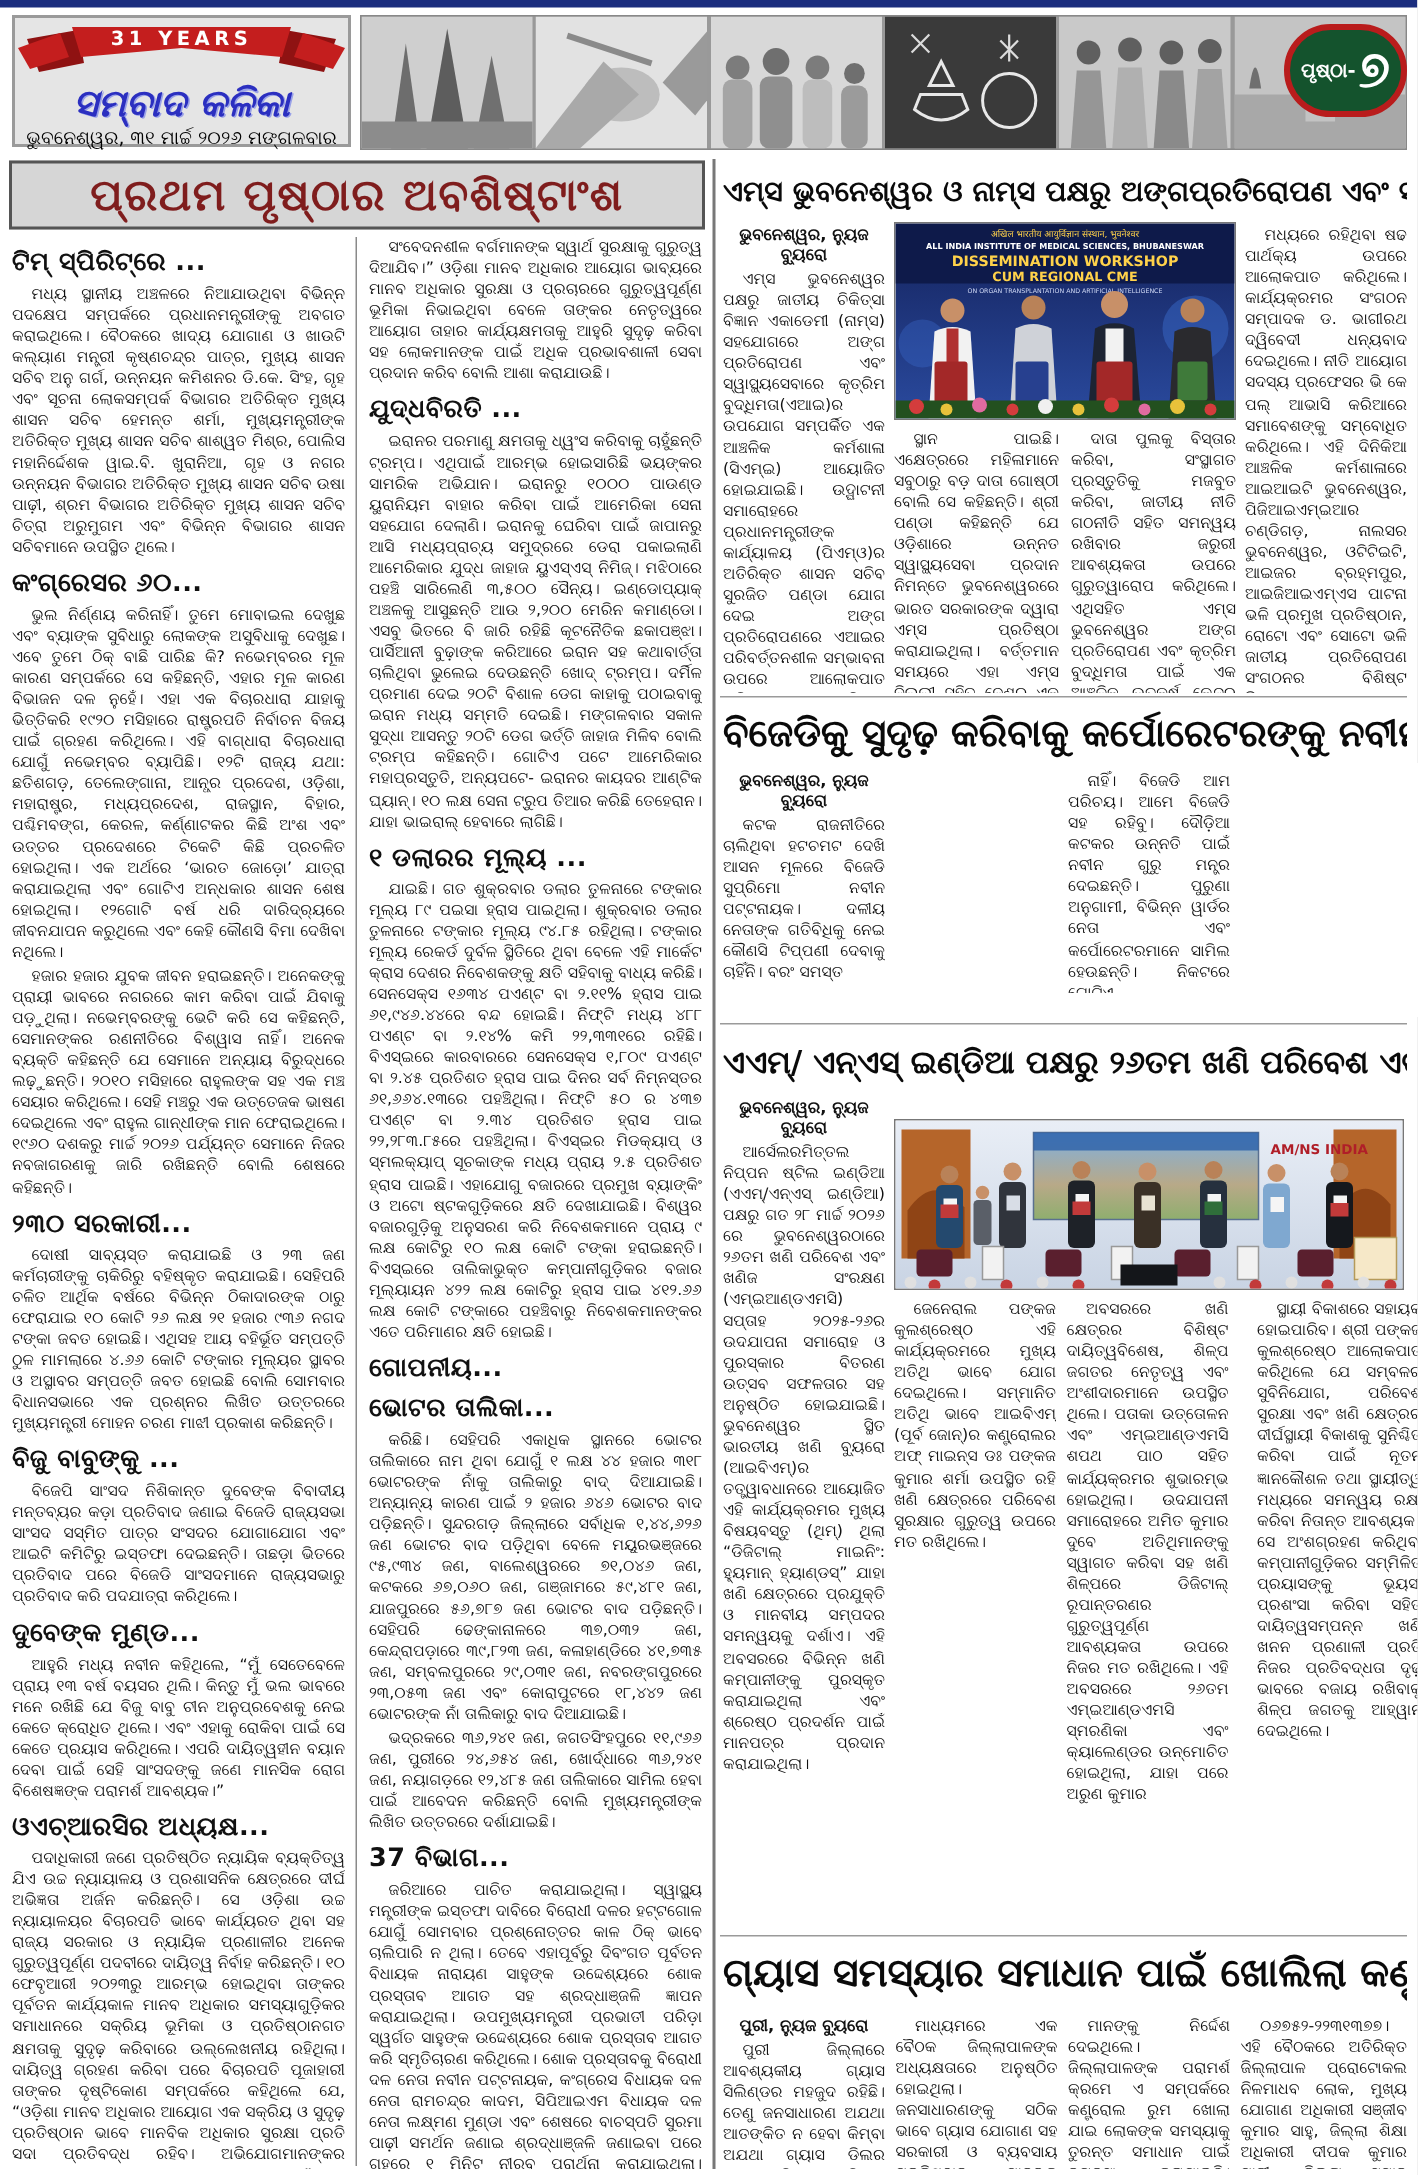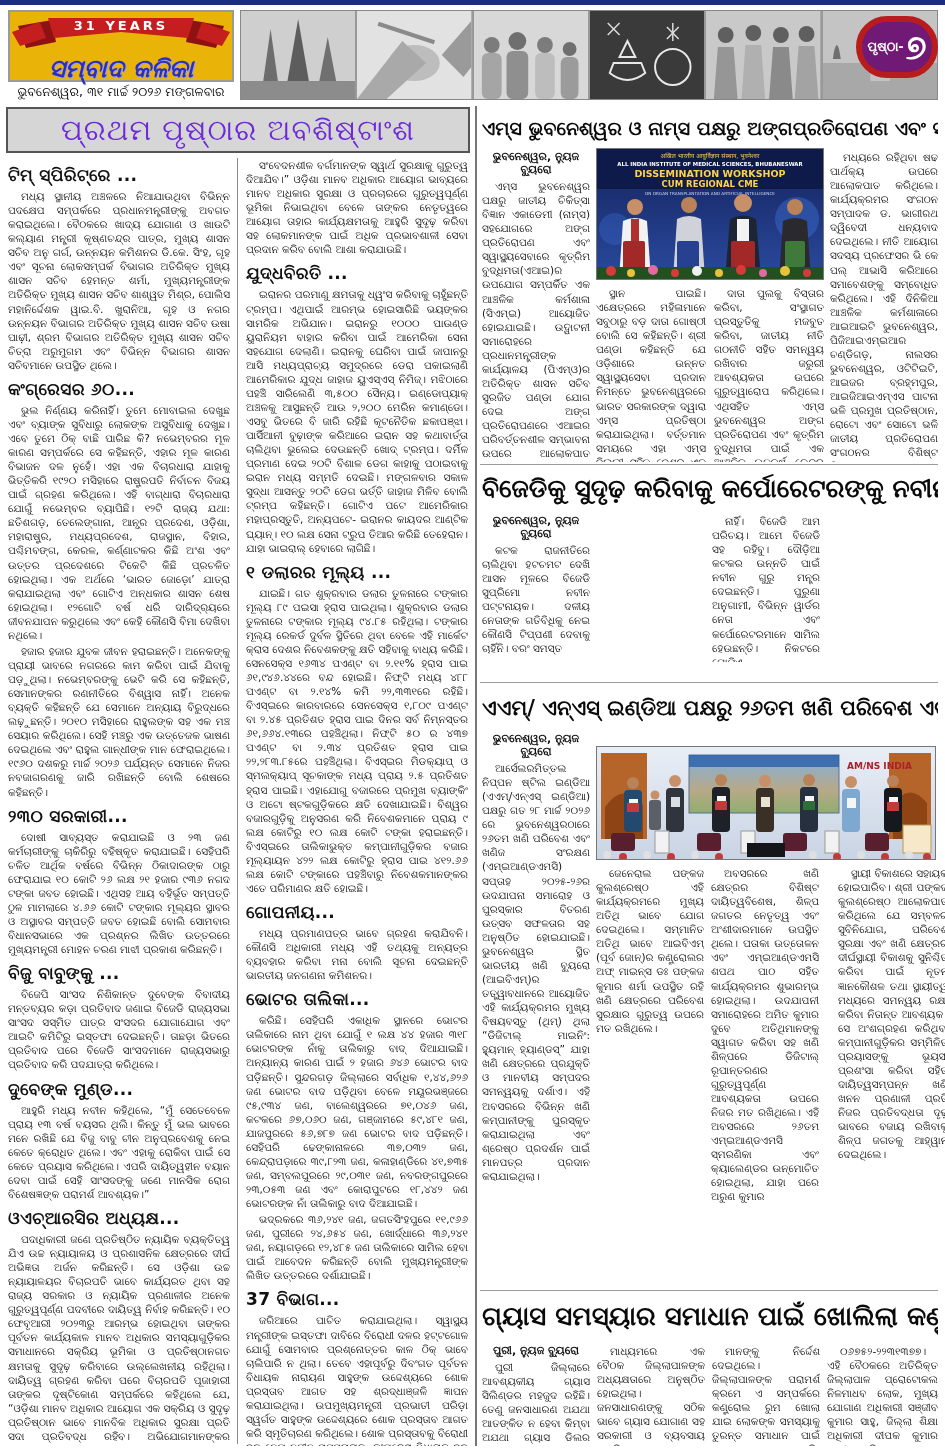--- a/index.html
+++ b/index.html
@@ -1,38 +1,38 @@
 <!DOCTYPE html>
 <html><head>
 <meta charset="utf-8">
 <style>
   html,body{margin:0;padding:0;background:#e8e8e8;}
   .page{position:relative;width:945px;height:1450px;background:#ffffff;margin:0 auto;
         font-family:"DejaVu Sans",sans-serif;color:#111;overflow:hidden;}
   .topbar{position:absolute;left:0;top:0;width:945px;height:5px;background:#1b2d7e;}
 
   
-  .mast-box{position:absolute;left:8px;top:10px;width:226px;height:72px;background:#eab308;
+  .mast-box{position:absolute;left:8px;top:10px;width:226px;height:88px;background:#e5e5e5;
             border:2px solid #9a9a9a;box-sizing:border-box;text-align:center;}
   .mast-logo{font-size:25px;font-weight:bold;font-style:italic;color:#2b2fc0;
              text-shadow:1px 1px 0 #9aa2e8;line-height:1;margin-top:-2px;}
   .mast-date{font-size:12.5px;font-weight:normal;color:#000;margin-top:3px;}
   .photo-strip{position:absolute;left:240px;top:10px;width:698px;height:90px;display:flex;gap:2px;
                background:#999;border:1px solid #888;box-sizing:border-box;}
   .photo-strip svg{flex:1;height:100%;display:block;}
   .page-badge{position:absolute;left:856px;top:16px;width:82px;height:62px;border-radius:32px;
-              background:#701a75;border:6px solid #b91c1c;box-sizing:border-box;z-index:6;
+              background:#14532d;border:4px solid #b91c1c;box-sizing:border-box;z-index:6;
               display:flex;align-items:center;justify-content:center;color:#fff;gap:2px;}
   .page-badge .lbl{font-size:13px;font-weight:bold;}
   .page-badge .num{font-size:34px;font-weight:bold;line-height:1;}
 
   
   .section-head{position:absolute;left:6px;top:107px;width:464px;height:46px;background:#d6d6d6;
                 border:2px solid #555;box-sizing:border-box;display:flex;align-items:center;
-                justify-content:center;font-size:29px;font-weight:normal;color:#6d28d9;
+                justify-content:center;font-size:29px;font-weight:bold;color:#7f1d1d;
                 letter-spacing:1px;overflow:hidden;white-space:nowrap;}
 
   
   .vrule{position:absolute;width:1px;background:#8a8a8a;}
   .hrule{position:absolute;height:1px;background:#9a9a9a;}
 
   
   .col{position:absolute;overflow:hidden;}
   .para{font-size:10.5px;line-height:1.34;text-align:justify;text-indent:13px;margin:0 0 2px 0;}
   .subhead{font-size:17px;font-weight:bold;margin:7px 0 4px 0;letter-spacing:.3px;}
@@ -159,21 +159,20 @@
     <p class="para">ପଦାଧିକାରୀ ଜଣେ ପ୍ରତିଷ୍ଠିତ ନ୍ୟାୟିକ ବ୍ୟକ୍ତିତ୍ୱ ଯିଏ ଉଚ୍ଚ ନ୍ୟାୟାଳୟ ଓ ପ୍ରଶାସନିକ କ୍ଷେତ୍ରରେ ଦୀର୍ଘ ଅଭିଜ୍ଞତା ଅର୍ଜନ କରିଛନ୍ତି। ସେ ଓଡ଼ିଶା ଉଚ୍ଚ ନ୍ୟାୟାଳୟର ବିଚାରପତି ଭାବେ କାର୍ଯ୍ୟରତ ଥିବା ସହ ରାଜ୍ୟ ସରକାର ଓ ନ୍ୟାୟିକ ପ୍ରଣାଳୀର ଅନେକ ଗୁରୁତ୍ୱପୂର୍ଣ୍ଣ ପଦବୀରେ ଦାୟିତ୍ୱ ନିର୍ବାହ କରିଛନ୍ତି। ୧୦ ଫେବୃଆରୀ ୨୦୨୩ରୁ ଆରମ୍ଭ ହୋଇଥିବା ତାଙ୍କର ପୂର୍ବତନ କାର୍ଯ୍ୟକାଳ ମାନବ ଅଧିକାର ସମସ୍ୟାଗୁଡ଼ିକର ସମାଧାନରେ ସକ୍ରିୟ ଭୂମିକା ଓ ପ୍ରତିଷ୍ଠାନଗତ କ୍ଷମତାକୁ ସୁଦୃଢ଼ କରିବାରେ ଉଲ୍ଲେଖନୀୟ ରହିଥିଲା। ଦାୟିତ୍ୱ ଗ୍ରହଣ କରିବା ପରେ ବିଚାରପତି ପୂଜାହାରୀ ତାଙ୍କର ଦୃଷ୍ଟିକୋଣ ସମ୍ପର୍କରେ କହିଥିଲେ ଯେ, “ଓଡ଼ିଶା ମାନବ ଅଧିକାର ଆୟୋଗ ଏକ ସକ୍ରିୟ ଓ ସୁଦୃଢ଼ ପ୍ରତିଷ୍ଠାନ ଭାବେ ମାନବିକ ଅଧିକାର ସୁରକ୍ଷା ପ୍ରତି ସଦା ପ୍ରତିବଦ୍ଧ ରହିବ। ଅଭିଯୋଗମାନଙ୍କର ସମୟୋପଯୁକ୍ତ ସମାଧାନ, ସଚେତନତା ବୃଦ୍ଧି ଏବଂ”</p>
   </div>
 
   <div class="col" style="left:246px;top:158px;width:222px;height:1288px;">
     <p class="para">ସଂବେଦନଶୀଳ ବର୍ଗମାନଙ୍କ ସ୍ୱାର୍ଥ ସୁରକ୍ଷାକୁ ଗୁରୁତ୍ୱ ଦିଆଯିବ।” ଓଡ଼ିଶା ମାନବ ଅଧିକାର ଆୟୋଗ ଭାବ୍ୟରେ ମାନବ ଅଧିକାର ସୁରକ୍ଷା ଓ ପ୍ରଚାରରେ ଗୁରୁତ୍ୱପୂର୍ଣ୍ଣ ଭୂମିକା ନିଭାଇଥିବା ବେଳେ ତାଙ୍କର ନେତୃତ୍ୱରେ ଆୟୋଗ ତାହାର କାର୍ଯ୍ୟକ୍ଷମତାକୁ ଆହୁରି ସୁଦୃଢ଼ କରିବା ସହ ଲୋକମାନଙ୍କ ପାଇଁ ଅଧିକ ପ୍ରଭାବଶାଳୀ ସେବା ପ୍ରଦାନ କରିବ ବୋଲି ଆଶା କରାଯାଉଛି।</p>
     <div class="subhead">ଯୁଦ୍ଧବିରତି ...</div>
     <p class="para">ଇରାନର ପରମାଣୁ କ୍ଷମତାକୁ ଧ୍ୱଂସ କରିବାକୁ ଚାହୁଁଛନ୍ତି ଟ୍ରମ୍ପ। ଏଥିପାଇଁ ଆରମ୍ଭ ହୋଇସାରିଛି ଭୟଙ୍କର ସାମରିକ ଅଭିଯାନ। ଇରାନରୁ ୧୦୦୦ ପାଉଣ୍ଡ ୟୁରାନିୟମ ବାହାର କରିବା ପାଇଁ ଆମେରିକା ସେନା ସହଯୋଗ ଦେଲାଣି। ଇରାନକୁ ଘେରିବା ପାଇଁ ଜାପାନରୁ ଆସି ମଧ୍ୟପ୍ରାଚ୍ୟ ସମୁଦ୍ରରେ ଡେରା ପକାଇଲାଣି ଆମେରିକାର ଯୁଦ୍ଧ ଜାହାଜ ୟୁଏସ୍‌ଏସ୍ ନିମିଜ୍। ମଝିଠାରେ ପହଞ୍ଚି ସାରିଲେଣି ୩,୫୦୦ ସୈନ୍ୟ। ଇଣ୍ଡୋପ୍ୟାକ୍ ଅଞ୍ଚଳକୁ ଆସୁଛନ୍ତି ଆଉ ୨,୨୦୦ ମେରିନ କମାଣ୍ଡୋ। ଏସବୁ ଭିତରେ ବି ଜାରି ରହିଛି କୂଟନୈତିକ ଛକାପଞ୍ଝା। ପାର୍ସିଆନୀ ବୁଢ଼ାଙ୍କ କରିଆରେ ଇରାନ ସହ କଥାବାର୍ତ୍ତା ଚାଲିଥିବା ଭୁଲେଇ ଦେଉଛନ୍ତି ଖୋଦ୍ ଟ୍ରମ୍ପ। ଦର୍ମିଳ ପ୍ରମାଣ ଦେଇ ୨୦ଟି ବିଶାଳ ଡେଗ କାହାକୁ ପଠାଇବାକୁ ଇରାନ ମଧ୍ୟ ସମ୍ମତି ଦେଇଛି। ମଙ୍ଗଳବାର ସକାଳ ସୁଦ୍ଧା ଆସନ୍ତୁ ୨୦ଟି ଡେଗ ଭର୍ତ୍ତି ଜାହାଜ ମିଳିବ ବୋଲି ଟ୍ରମ୍ପ କହିଛନ୍ତି। ଗୋଟିଏ ପଟେ ଆମେରିକାର ମହାପ୍ରସ୍ତୁତି, ଅନ୍ୟପଟେ- ଇରାନର କାୟଦର ଆଣ୍ଟିକ ଘ୍ୟାନ୍। ୧୦ ଲକ୍ଷ ସେନା ଟ୍ରୁପ ତିଆର କରିଛି ତେହେରାନ। ଯାହା ଭାଇରାଲ୍ ହେବାରେ ଲାଗିଛି।</p>
     <div class="subhead">୧ ଡଲାରର ମୂଲ୍ୟ ...</div>
     <p class="para" able="false">ଯାଇଛି। ଗତ ଶୁକ୍ରବାର ଡଲାର ତୁଳନାରେ ଟଙ୍କାର ମୂଲ୍ୟ ୮୯ ପଇସା ହ୍ରାସ ପାଇଥିଲା। ଶୁକ୍ରବାର ଡଲାର ତୁଳନାରେ ଟଙ୍କାର ମୂଲ୍ୟ ୯୪.୮୫ ରହିଥିଲା। ଟଙ୍କାର ମୂଲ୍ୟ ରେକର୍ଡ ଦୁର୍ବଳ ସ୍ଥିତିରେ ଥିବା ବେଳେ ଏହି ମାର୍କେଟ କ୍ରାସ ଦେଶର ନିବେଶକଙ୍କୁ କ୍ଷତି ସହିବାକୁ ବାଧ୍ୟ କରିଛି। ସେନସେକ୍ସ ୧୬୩୪ ପଏଣ୍ଟ ବା ୨.୧୧% ହ୍ରାସ ପାଇ ୬୧,୯୪୬.୪୪ରେ ବନ୍ଦ ହୋଇଛି। ନିଫ୍ଟି ମଧ୍ୟ ୪୮୮ ପଏଣ୍ଟ ବା ୨.୧୪% କମି ୨୨,୩୩୧ରେ ରହିଛି। ବିଏସ୍‌ଇରେ କାରବାରରେ ସେନସେକ୍ସ ୧,୮୦୯ ପଏଣ୍ଟ ବା ୨.୪୫ ପ୍ରତିଶତ ହ୍ରାସ ପାଇ ଦିନର ସର୍ବ ନିମ୍ନସ୍ତର ୬୧,୬୬୪.୧୩ରେ ପହଞ୍ଚିଥିଲା। ନିଫ୍ଟି ୫୦ ର ୪୩୭ ପଏଣ୍ଟ ବା ୨.୩୪ ପ୍ରତିଶତ ହ୍ରାସ ପାଇ ୨୨,୨୮୩.୮୫ରେ ପହଞ୍ଚିଥିଲା। ବିଏସ୍‌ଇର ମିଡକ୍ୟାପ୍ ଓ ସ୍ମଲକ୍ୟାପ୍ ସୂଚକାଙ୍କ ମଧ୍ୟ ପ୍ରାୟ ୨.୫ ପ୍ରତିଶତ ହ୍ରାସ ପାଇଛି। ଏହାଯୋଗୁ ବଜାରରେ ପ୍ରମୁଖ ବ୍ୟାଙ୍କିଂ ଓ ଅଟୋ ଷ୍ଟକଗୁଡ଼ିକରେ କ୍ଷତି ଦେଖାଯାଇଛି। ବିଶ୍ୱର ବଜାରଗୁଡ଼ିକୁ ଅନୁସରଣ କରି ନିବେଶକମାନେ ପ୍ରାୟ ୯ ଲକ୍ଷ କୋଟିରୁ ୧୦ ଲକ୍ଷ କୋଟି ଟଙ୍କା ହରାଇଛନ୍ତି। ବିଏସ୍‌ଇରେ ତାଲିକାଭୁକ୍ତ କମ୍ପାନୀଗୁଡ଼ିକର ବଜାର ମୂଲ୍ୟାୟନ ୪୨୨ ଲକ୍ଷ କୋଟିରୁ ହ୍ରାସ ପାଇ ୪୧୨.୬୬ ଲକ୍ଷ କୋଟି ଟଙ୍କାରେ ପହଞ୍ଚିବାରୁ ନିବେଶକମାନଙ୍କର ଏତେ ପରିମାଣର କ୍ଷତି ହୋଇଛି।</p>
     <div class="subhead">ଗୋପନୀୟ...</div>
-    <p class="para">ମଧ୍ୟ ପ୍ରମାଣପତ୍ର ଭାବେ ଗ୍ରହଣ କରାଯିବନି। କୌଣସି ଅଧିକାରୀ ମଧ୍ୟ ଏହି ତଥ୍ୟକୁ ଅନ୍ୟତ୍ର ବ୍ୟବହାର କରିବା ମନା ବୋଲି ସୂଚନା ଦେଇଛନ୍ତି ଭାରତୀୟ ଜନଗଣନା କମିଶନର।</p>
     <div class="subhead">ଭୋଟର ତାଲିକା...</div>
     <p class="para">କରିଛି। ସେହିପରି ଏକାଧିକ ସ୍ଥାନରେ ଭୋଟର ତାଲିକାରେ ନାମ ଥିବା ଯୋଗୁଁ ୧ ଲକ୍ଷ ୪୪ ହଜାର ୩୧୮ ଭୋଟରଙ୍କ ନାଁକୁ ତାଲିକାରୁ ବାଦ୍ ଦିଆଯାଇଛି। ଅନ୍ୟାନ୍ୟ କାରଣ ପାଇଁ ୨ ହଜାର ୬୪୬ ଭୋଟର ବାଦ ପଡ଼ିଛନ୍ତି। ସୁନ୍ଦରଗଡ଼ ଜିଲ୍ଲାରେ ସର୍ବାଧିକ ୧,୪୪,୬୨୬ ଜଣ ଭୋଟର ବାଦ ପଡ଼ିଥିବା ବେଳେ ମୟୂରଭଞ୍ଜରେ ୯୫,୯୩୪ ଜଣ, ବାଲେଶ୍ୱରରେ ୭୧,୦୪୬ ଜଣ, କଟକରେ ୬୭,୦୬୦ ଜଣ, ଗଞ୍ଜାମରେ ୫୯,୪୮୧ ଜଣ, ଯାଜପୁରରେ ୫୬,୭୮୭ ଜଣ ଭୋଟର ବାଦ ପଡ଼ିଛନ୍ତି। ସେହିପରି ଢେଙ୍କାନାଳରେ ୩୭,୦୩୨ ଜଣ, କେନ୍ଦ୍ରାପଡ଼ାରେ ୩୯,୮୨୩ ଜଣ, କଳାହାଣ୍ଡିରେ ୪୧,୭୩୫ ଜଣ, ସମ୍ବଲପୁରରେ ୨୯,୦୩୧ ଜଣ, ନବରଙ୍ଗପୁରରେ ୨୩,୦୫୩ ଜଣ ଏବଂ କୋରାପୁଟରେ ୧୮,୪୪୨ ଜଣ ଭୋଟରଙ୍କ ନାଁ ତାଲିକାରୁ ବାଦ ଦିଆଯାଇଛି।</p>
     <p class="para">ଭଦ୍ରକରେ ୩୬,୨୪୧ ଜଣ, ଜଗତସିଂହପୁରେ ୧୧,୯୬୬ ଜଣ, ପୁରୀରେ ୨୪,୬୫୪ ଜଣ, ଖୋର୍ଦ୍ଧାରେ ୩୬,୨୪୧ ଜଣ, ନୟାଗଡ଼ରେ ୧୨,୪୮୫ ଜଣ ତାଲିକାରେ ସାମିଲ ହେବା ପାଇଁ ଆବେଦନ କରିଛନ୍ତି ବୋଲି ମୁଖ୍ୟମନ୍ତ୍ରୀଙ୍କ ଲିଖିତ ଉତ୍ତରରେ ଦର୍ଶାଯାଇଛି।</p>
     <div class="subhead">37 ବିଭାଗ...</div>
     <p class="para">ଜରିଆରେ ପାଚିତ କରାଯାଇଥିଲା। ସ୍ୱାସ୍ଥ୍ୟ ମନ୍ତ୍ରୀଙ୍କ ଇସ୍ତଫା ଦାବିରେ ବିରୋଧୀ ଦଳର ହଟ୍ଟଗୋଳ ଯୋଗୁଁ ସୋମବାର ପ୍ରଶ୍ନୋତ୍ତର କାଳ ଠିକ୍ ଭାବେ ଚାଲିପାରି ନ ଥିଲା। ତେବେ ଏହାପୂର୍ବରୁ ଦିବଂଗତ ପୂର୍ବତନ ବିଧାୟକ ନାରାୟଣ ସାହୁଙ୍କ ଉଦ୍ଦେଶ୍ୟରେ ଶୋକ ପ୍ରସ୍ତାବ ଆଗତ ସହ ଶ୍ରଦ୍ଧାଞ୍ଜଳି ଜ୍ଞାପନ କରାଯାଇଥିଲା। ଉପମୁଖ୍ୟମନ୍ତ୍ରୀ ପ୍ରଭାତୀ ପରିଡ଼ା ସ୍ୱର୍ଗତ ସାହୁଙ୍କ ଉଦ୍ଦେଶ୍ୟରେ ଶୋକ ପ୍ରସ୍ତାବ ଆଗତ କରି ସ୍ମୃତିଚାରଣ କରିଥିଲେ। ଶୋକ ପ୍ରସ୍ତାବକୁ ବିରୋଧୀ ଦଳ ନେତା ନବୀନ ପଟ୍ଟନାୟକ, କଂଗ୍ରେସ ବିଧାୟକ ଦଳ ନେତା ରାମଚନ୍ଦ୍ର କାଦମ, ସିପିଆଇଏମ ବିଧାୟକ ଦଳ ନେତା ଲକ୍ଷ୍ମଣ ମୁଣ୍ଡା ଏବଂ ଶେଷରେ ବାଚସ୍ପତି ସୁରମା ପାଢ଼ୀ ସମର୍ଥନ ଜଣାଇ ଶ୍ରଦ୍ଧାଞ୍ଜଳି ଜଣାଇବା ପରେ ଗୃହରେ ୧ ମିନିଟ ନୀରବ ପ୍ରାର୍ଥନା କରାଯାଇଥିଲା। ଏହାପରେ ଶୂନ୍ୟକାଳରେ ମଧ୍ୟ ବିରୋଧୀ ଦଳର ବିଧାୟକମାନେ ହଟ୍ଟଗୋଳ ଜାରି ରଖିବାରୁ ବାଚସ୍ପତି ଗୃହକୁ ଏକାଧିକବାର ମୁଲତବୀ କରିବା ସହ ଗୃହର ସୁପରିଚାଳନା ପାଇଁ ସର୍ବଦଳୀୟ ବୈଠକ ଡାକିଥିଲେ। ତାହା ସତ୍ତ୍ୱେ ମଧ୍ୟ କୌଣସି ସୁଫଳ ମିଳି ନଥିଲା।</p>
   </div>
 
   <div class="headline h-a">ଏମ୍ସ ଭୁବନେଶ୍ୱର ଓ ନାମ୍ସ ପକ୍ଷରୁ ଅଙ୍ଗପ୍ରତିରୋପଣ ଏବଂ ସ୍ୱାସ୍ଥ୍ୟସେବାରେ ଏଆଇର ଉପଯୋଗ ସମ୍ପର୍କିତ କର୍ମଶାଳା</div>
 
   <div class="col" style="left:482px;top:150px;width:108px;height:312px;">

